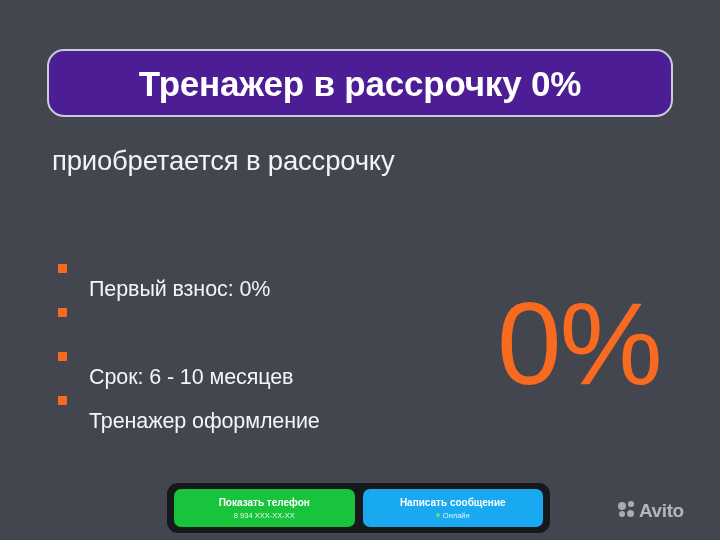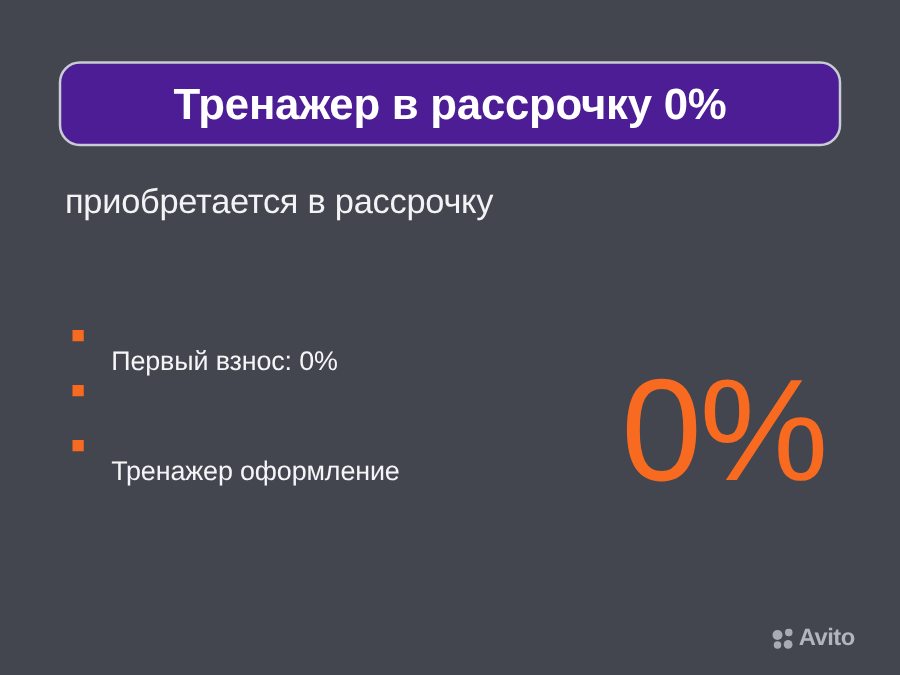--- a/index.html
+++ b/index.html
@@ -166,21 +166,21 @@
     line-height: 1.2;
     white-space: nowrap;
   }
 
   
   #avito-watermark {
     position: absolute;
     left: 618px;
     top: 501px;
     display: flex;
-    align-items: flex-end;
+    align-items: flex-start;
     gap: 4px;
     opacity: 0.78;
   }
   #avito-dots-icon {
     position: relative;
     width: 17px;
     height: 17px;
     flex: 0 0 auto;
   }
   #avito-dots-icon i {
@@ -217,26 +217,43 @@
   <ul id="feature-list">
     <li class="feature-item">
       <span class="bullet-square-icon"></span>
       <span class="feature-label">Первый взнос:  0%</span>
     </li>
     <li class="feature-item">
       <span class="bullet-square-icon"></span>
     </li>
     <li class="feature-item">
       <span class="bullet-square-icon"></span>
+      <span class="feature-label">Срок:  6 - 10 месяцев</span>
+    </li>
+    <li class="feature-item">
+      <span class="bullet-square-icon"></span>
       <span class="feature-label">Тренажер оформление</span>
     </li>
   </ul>
 
   <div id="accent-zero-percent">0%</div>
 
+  <div id="contact-bar">
+    <div class="contact-button" id="show-phone-button">
+      <span class="contact-title">Показать телефон</span>
+      <span class="contact-sub">8 934 XXX-XX-XX</span>
+    </div>
+    <div class="contact-button" id="write-message-button">
+      <span class="contact-title">Написать сообщение</span>
+      <span id="online-status">
+        <span id="online-dot-icon"></span>
+        <span id="online-label">Онлайн</span>
+      </span>
+    </div>
+  </div>
 
   <div id="avito-watermark">
     <span id="avito-dots-icon">
       <i class="d1"></i>
         <i class="d2"></i>
         <i class="d3"></i>
         <i class="d4"></i>
     </span>
     <span id="avito-wordmark">Avito</span>
   </div>

